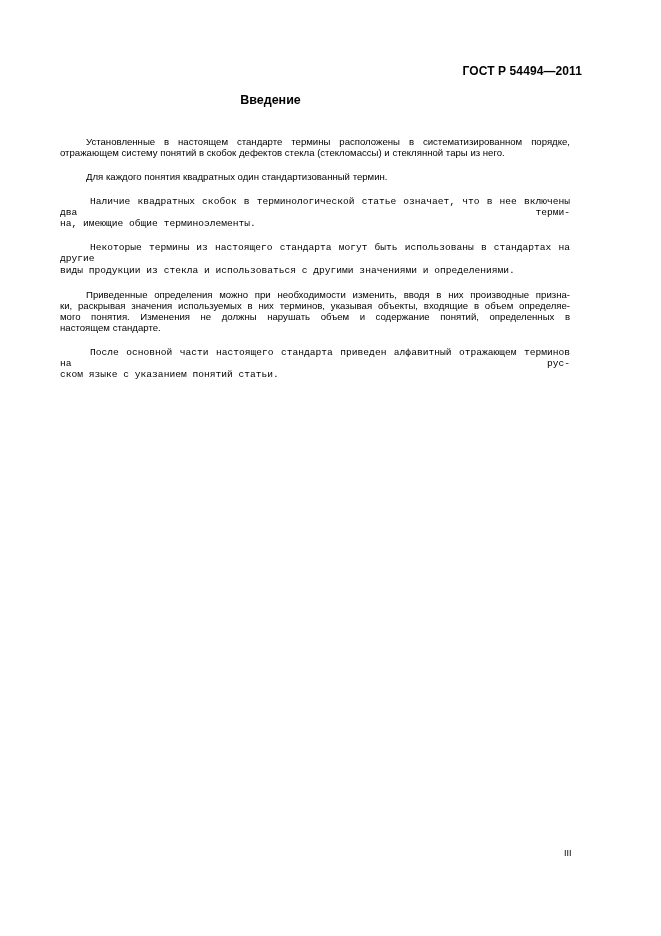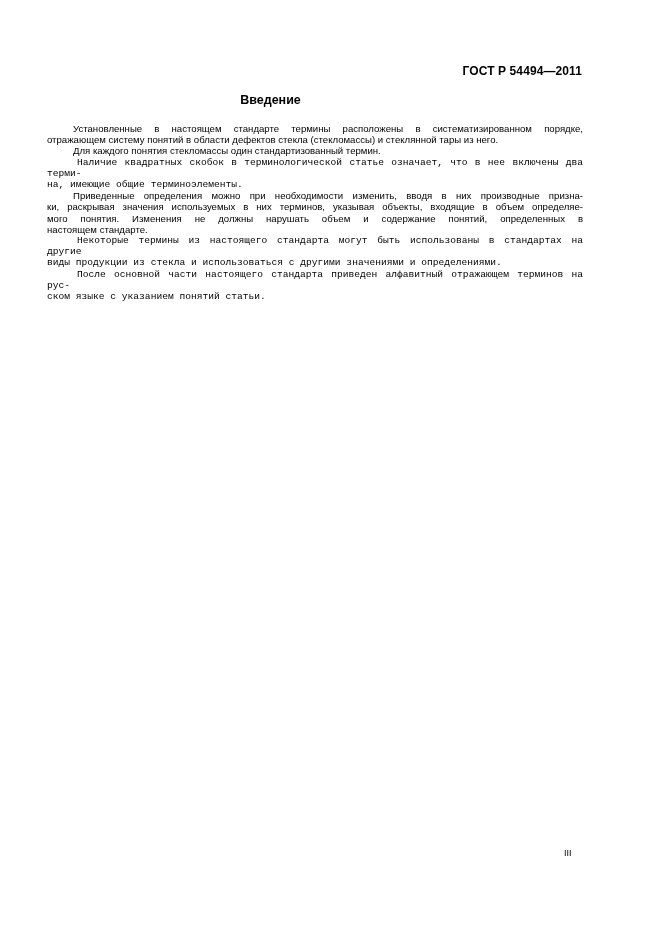--- a/index.html
+++ b/index.html
@@ -1,54 +1,54 @@
 <!DOCTYPE html>
 <html><head>
   <meta charset="utf-8">
   <style>
     html, body { margin: 0; padding: 0; background: #ffffff; }
     body { width: 661px; height: 936px; position: relative; overflow: hidden;
            font-family: "Liberation Sans", sans-serif; color: #000; }
     .header { position: absolute; top: 64px; right: 79px; font-size: 12px; font-weight: bold; letter-spacing: 0.1px; }
     .title { position: absolute; top: 93px; left: 0; width: 541px; text-align: center; font-size: 12.5px; font-weight: bold; }
     .body-text { position: absolute; top: 123px; left: 47px; width: 536px; font-size: 9.6px; line-height: 11.2px; }
-    .para { margin: 0; text-align: justify; text-align-last: left; text-indent: 26px; }
+    .para { margin: 13px; text-align: justify; text-align-last: left; text-indent: 26px; }
     .para.p3, .para.p4, .para.p6 { text-indent: 30px; font-family: Liberation Mono, monospace; }
     .para .line { display: block; }
     .justify-line { display: block; text-align: justify; text-align-last: justify; }
     .page-num { position: absolute; top: 848px; left: 564px; font-size: 9px; }
   </style>
 </head>
 <body>
 
 <div class="header">ГОСТ Р 54494—2011</div>
 
 <div class="title">Введение</div>
 
 <div class="body-text">
   <p class="para p1">
     <span class="justify-line">Установленные в настоящем стандарте термины расположены в систематизированном порядке,</span>
-    <span class="line" style="text-indent:0">отражающем систему понятий в области дефектов стекла (стекломассы) и стеклянной тары из него.</span>
+    <span class="line" style="text-indent:0">отражающем систему понятий в скобок дефектов стекла (стекломассы) и стеклянной тары из него.</span>
   </p>
   <p class="para p2">
-    <span class="line">Для каждого понятия стекломассы один стандартизованный термин.</span>
+    <span class="line">Для каждого понятия квадратных один стандартизованный термин.</span>
   </p>
   <p class="para p3">
     <span class="justify-line">Наличие квадратных скобок в терминологической статье означает, что в нее включены два терми-</span>
     <span class="line" style="text-indent:0">на, имеющие общие терминоэлементы.</span>
+  </p>
+  <p class="para p4">
+    <span class="justify-line">Некоторые термины из настоящего стандарта могут быть использованы в стандартах на другие</span>
+    <span class="line" style="text-indent:0">виды продукции из стекла и использоваться с другими значениями и определениями.</span>
   </p>
   <p class="para p5">
     <span class="justify-line">Приведенные определения можно при необходимости изменить, вводя в них производные призна-</span>
     <span class="justify-line" style="text-indent:0">ки, раскрывая значения используемых в них терминов, указывая объекты, входящие в объем определяе-</span>
     <span class="justify-line" style="text-indent:0">мого понятия. Изменения не должны нарушать объем и содержание понятий, определенных в</span>
     <span class="line" style="text-indent:0">настоящем стандарте.</span>
-  </p>
-  <p class="para p4">
-    <span class="justify-line">Некоторые термины из настоящего стандарта могут быть использованы в стандартах на другие</span>
-    <span class="line" style="text-indent:0">виды продукции из стекла и использоваться с другими значениями и определениями.</span>
   </p>
   <p class="para p6">
     <span class="justify-line">После основной части настоящего стандарта приведен алфавитный отражающем терминов на рус-</span>
     <span class="line" style="text-indent:0">ском языке с указанием понятий статьи.</span>
   </p>
 </div>
 
 <div class="page-num">III</div>
 
 </body></html>

